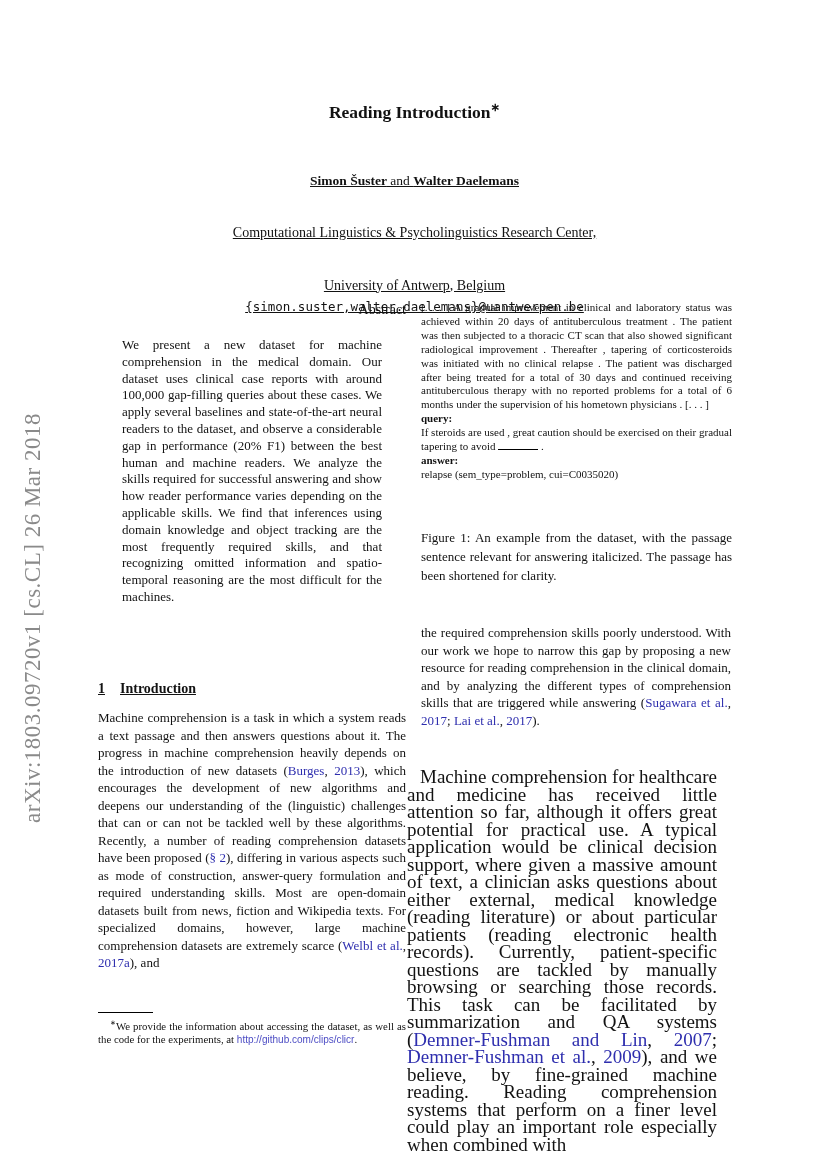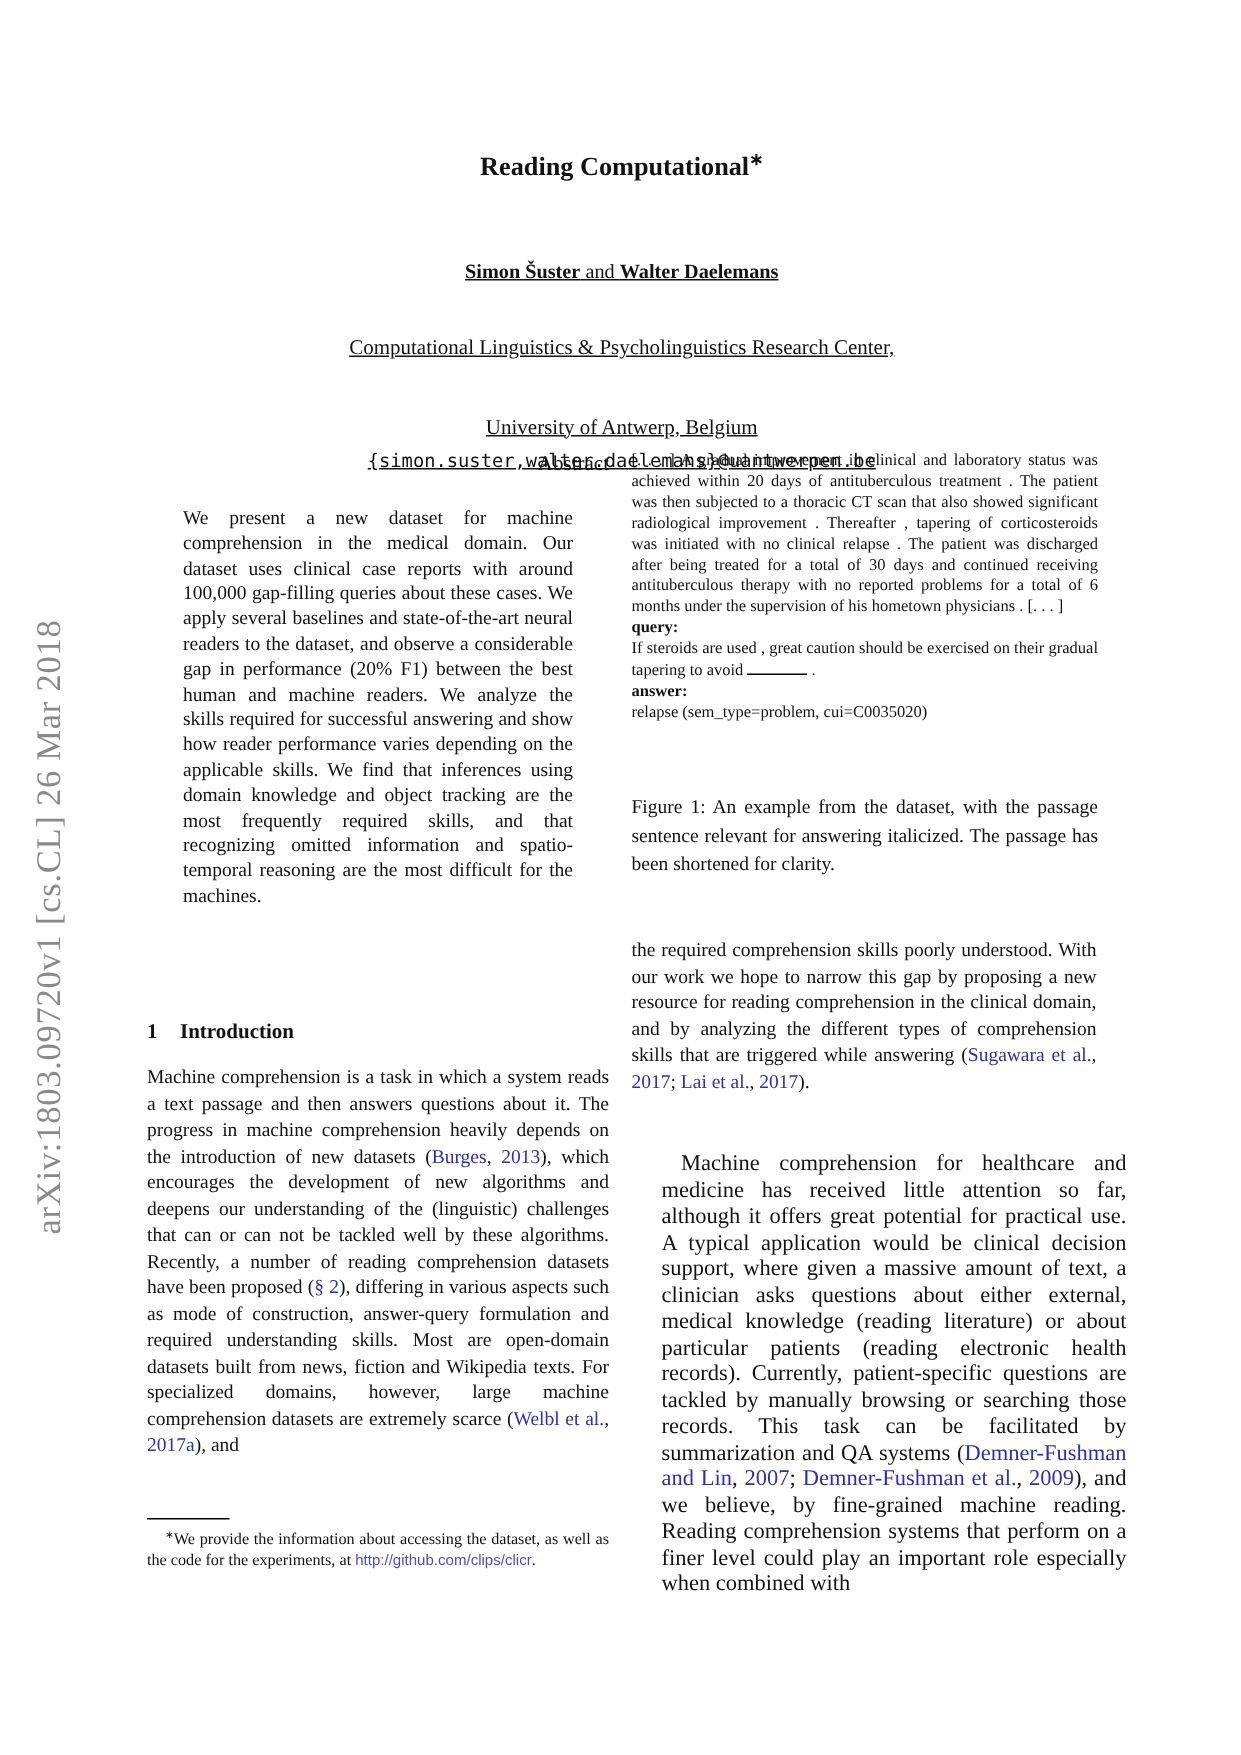--- a/index.html
+++ b/index.html
@@ -49,21 +49,21 @@
   .abstract-heading{
     position:absolute;left:98px;top:302px;width:308px;
     text-align:right;font-weight:normal;font-size:14px;
   }
   .abstract-body{
     position:absolute;left:122px;top:337px;width:260px;
     font-size:13px;line-height:16.8px;text-align:justify;
   }
   .section-heading{
     position:absolute;left:98px;top:681px;width:308px;
-    font-weight:bold;font-size:14px;
+    font-weight:bold;font-size:14px;text-decoration:underline;
   }
   .section-heading .num{margin-right:15px;}
   .intro-para{
     position:absolute;left:98px;top:709px;width:308px;
     font-size:13px;line-height:17.5px;text-align:justify;
   }
   .footnote{
     position:absolute;left:98px;top:1012px;width:308px;
   }
   .footnote-rule{
@@ -80,22 +80,22 @@
   .fig-label{font-weight:bold;}
   .figure-caption{
     position:absolute;left:421px;top:528px;width:311px;
     font-size:13px;line-height:19.2px;text-align:justify;
   }
   .rc-para1{
     position:absolute;left:421px;top:624px;width:310px;
     font-size:13px;line-height:17.5px;text-align:justify;
   }
   .rc-para2{
-    position:absolute;left:441px;top:768px;width:310px;
-    font-size:15px;line-height:17.5px;text-align:justify;text-indent:13px;
+    position:absolute;left:407px;top:768px;width:310px;
+    font-size:19px;line-height:17.5px;text-align:justify;text-indent:13px;
   }
   
   .cite{color:var(--cite);margin-top:32px;}
   .url{
     color:var(--url);
     font-family:Liberation Sans, sans-serif;
     font-size:0.93em;
   }
   .it{}
   .b{font-weight:bold;}
@@ -106,21 +106,21 @@
   }
 </style>
 </head>
 <body>
 
 <div class="page">
 
   <div class="watermark">arXiv:1803.09720v1  [cs.CL]  26 Mar 2018</div>
 
   <div class="title">
-    <div><span>Reading Computational</span><span class="sup">∗</span></div>
+    <div><span>Reading Introduction</span><span class="sup">∗</span></div>
   </div>
 
   <div class="authors-block">
     <div class="authors"><span class="b">Simon Šuster</span><span> and </span><span class="b">Walter Daelemans</span></div>
     <div class="affil">Computational Linguistics &amp; Psycholinguistics Research Center,</div>
     <div class="affil">University of Antwerp, Belgium</div>
     <div class="email">{simon.suster,walter.daelemans}@uantwerpen.be</div>
   </div>
 
   <div class="abstract-heading">Abstract</div>

